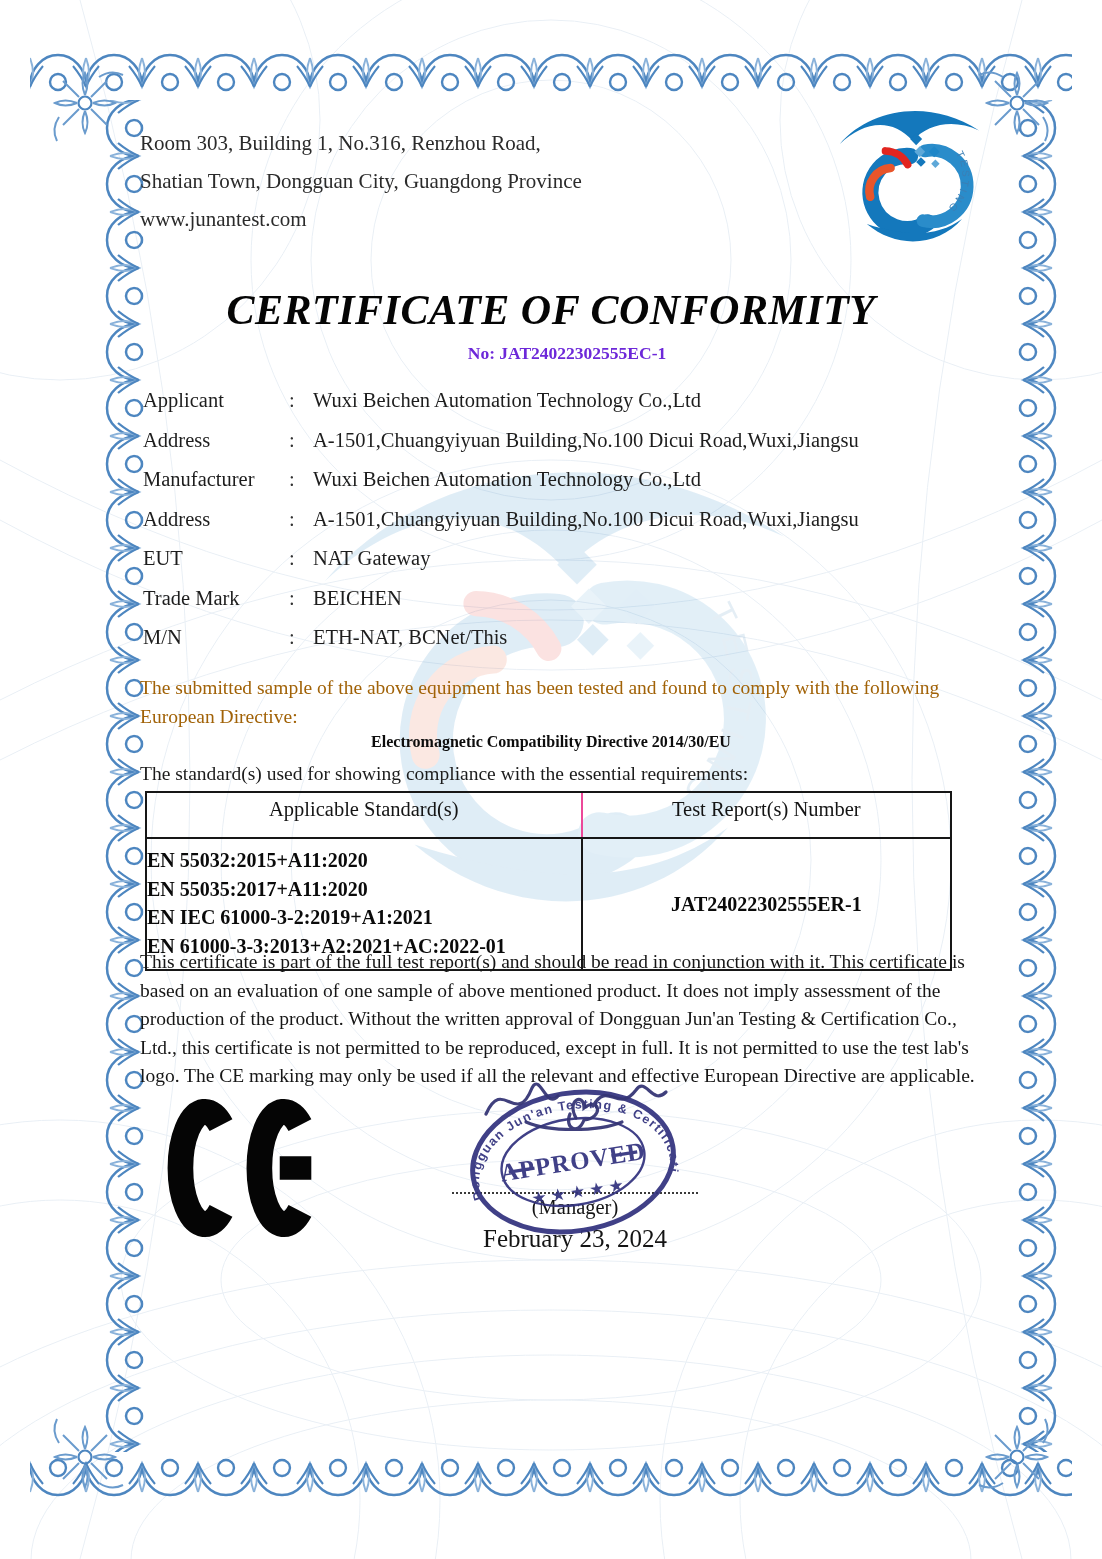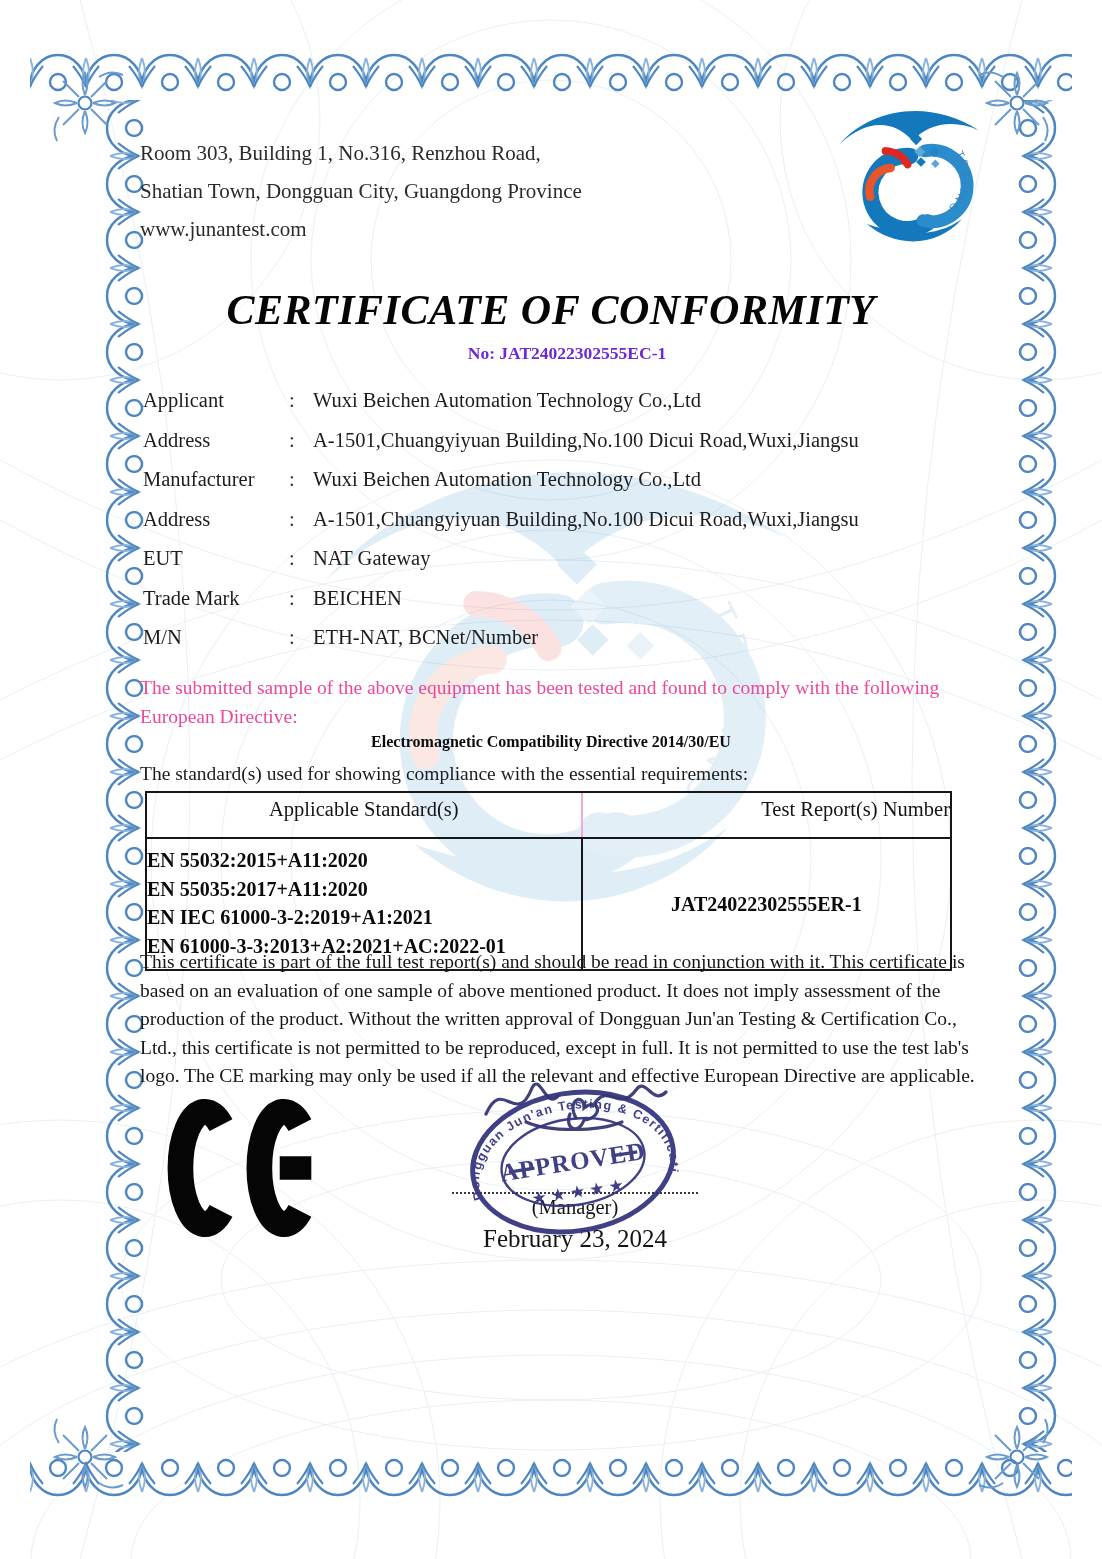--- a/index.html
+++ b/index.html
@@ -17,44 +17,44 @@
 
   
   .strip { z-index:1; }
   .strip-top    { left:30px; top:40px; }
   .strip-bottom { left:30px; top:1452px; transform:scaleY(-1); }
   .strip-left   { left:92px; top:100px; transform:rotate(90deg) scaleY(-1); transform-origin:top left; }
   .strip-right  { left:1070px; top:100px; transform:rotate(90deg); transform-origin:top left; }
   .corner { z-index:1; }
 
   
-  .addr { left:140px; top:134px; font-size:21px; line-height:38px; color:#2b2b2b; z-index:2; }
+  .addr { left:140px; top:124px; font-size:21px; line-height:38px; color:#2b2b2b; z-index:2; }
   .logo { left:826px; top:98px; z-index:2; }
 
   .title { left:0; top:286px; width:1102px; text-align:center; font-size:42px;
            font-weight:700; color:#050505; letter-spacing:.5px; z-index:2;font-style:italic; }
   .certno { left:16px; top:343px; width:1102px; text-align:center; font-size:17.5px;
             font-weight:700; color:#6d28d9; z-index:2; }
 
   
   .fields { left:143px; top:381px; width:830px; z-index:2; }
   .frow { display:grid; grid-template-columns:146px 24px 1fr; align-items:center;
           height:39.5px; font-size:20.5px; color:#1d1d1d; }
   .frow .colon { color:#333; }
 
-  .p1 { left:140px; top:673px; width:832px; font-size:19.5px; line-height:29px; color:#ec4899; z-index:2; }
+  .p1 { left:140px; top:673px; width:832px; font-size:19.5px; line-height:29px; color:#a16207; z-index:2; }
   .directive { left:0; top:733px; width:1102px; text-align:center; font-size:16px;
                font-weight:700; color:#0d0d0d; z-index:2; }
   .stdintro { left:140px; top:763px; width:840px; font-size:19.5px; color:#1c1c1c; z-index:2; }
 
   
   .stable { left:145px; top:791px; width:803px; border:2px solid #161616; z-index:2; background:transparent; }
   .thead { display:grid; grid-template-columns:54% 46%; border-bottom:2px solid #161616; }
   .thead > div { text-align:center; font-size:20.5px; padding:5px 0 16px; color:#141414; }
-  .thead > div + div { border-left:2px solid #f9a8d4;text-align:right; }
+  .thead > div + div { border-left:2px solid #ec4899; }
   .tbody { display:grid; grid-template-columns:54% 46%; }
   .tcell-standards { padding:7px 6px 9px 0; }
   .tcell-standards div { font-size:20px; font-weight:700; line-height:28.6px; color:#0a0a0a; }
   .tcell-report { border-left:2px solid #161616; display:flex; align-items:center; justify-content:center;
                   font-size:20px; font-weight:700; color:#0a0a0a; }
 
   .p2 { left:140px; top:948px; width:836px; font-size:19.5px; line-height:28.6px; color:#161616; z-index:2; }
 
   
   .ce { left:155px; top:1094px; z-index:2; }
@@ -209,21 +209,21 @@
         <span>NAT Gateway</span>
     </div>
     <div class="frow">
       <span>Trade Mark</span>
         <span class="colon">:</span>
         <span>BEICHEN</span>
     </div>
     <div class="frow">
       <span>M/N</span>
         <span class="colon">:</span>
-        <span>ETH-NAT, BCNet/Number</span>
+        <span>ETH-NAT, BCNet/This</span>
     </div>
   </div>
 
   <div class="abs p1">The submitted sample of the above equipment has been tested and found to comply with the following European Directive:</div>
   <div class="abs directive">Electromagnetic Compatibility Directive 2014/30/EU</div>
   <div class="abs stdintro">The standard(s) used for showing compliance with the essential requirements:</div>
 
   <div class="abs stable">
     <div class="thead">
       <div>Applicable Standard(s)</div>

